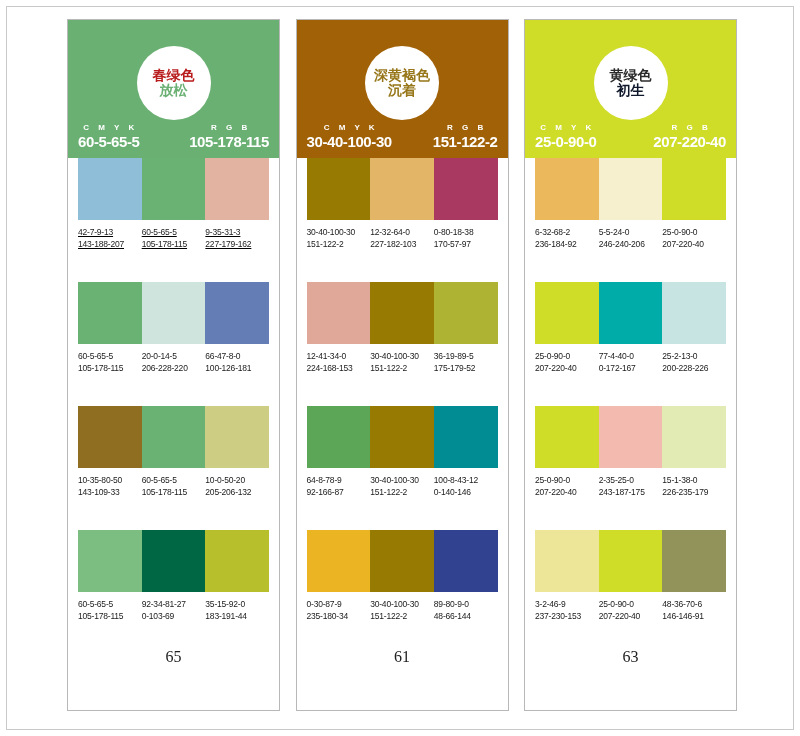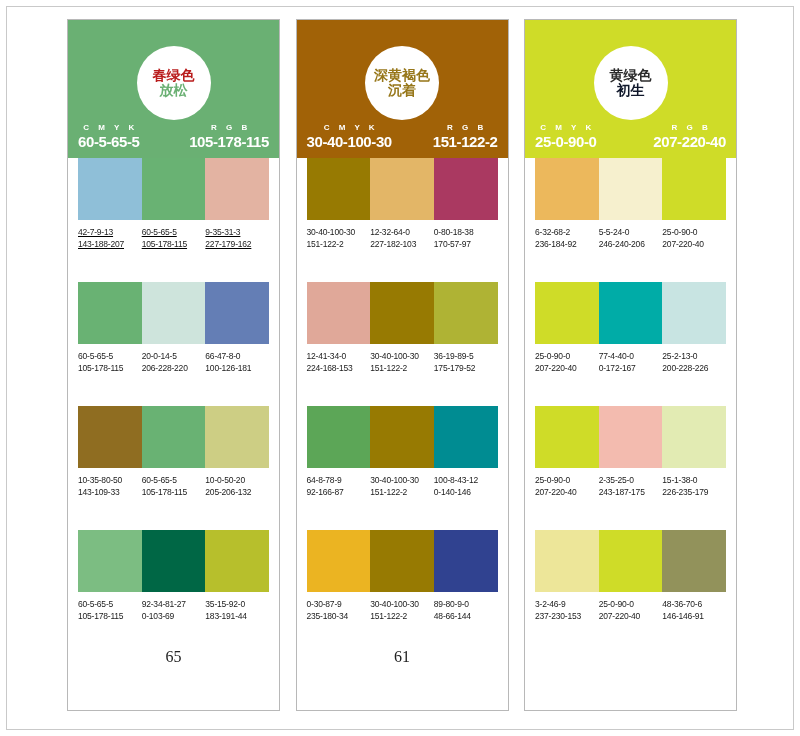--- a/index.html
+++ b/index.html
@@ -465,16 +465,17 @@
               <div class="label-cell">
                 <div>25-0-90-0</div>
                 <div>207-220-40</div>
               </div>
               <div class="label-cell">
                 <div>48-36-70-6</div>
                 <div>146-146-91</div>
               </div>
             </div>
           </div>
+          <div class="page-number">63</div>
         </div>
       </div>
     </div>
 </div>
 
 </body></html>

